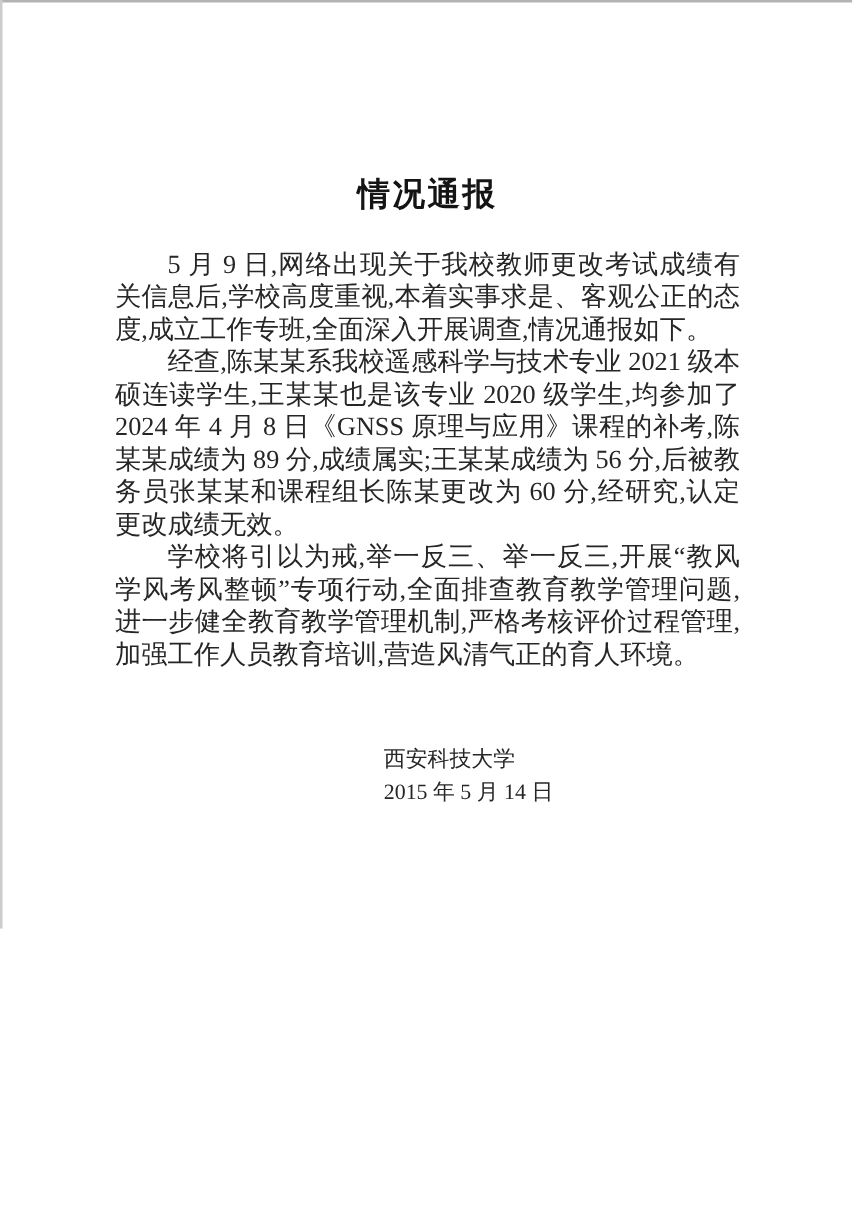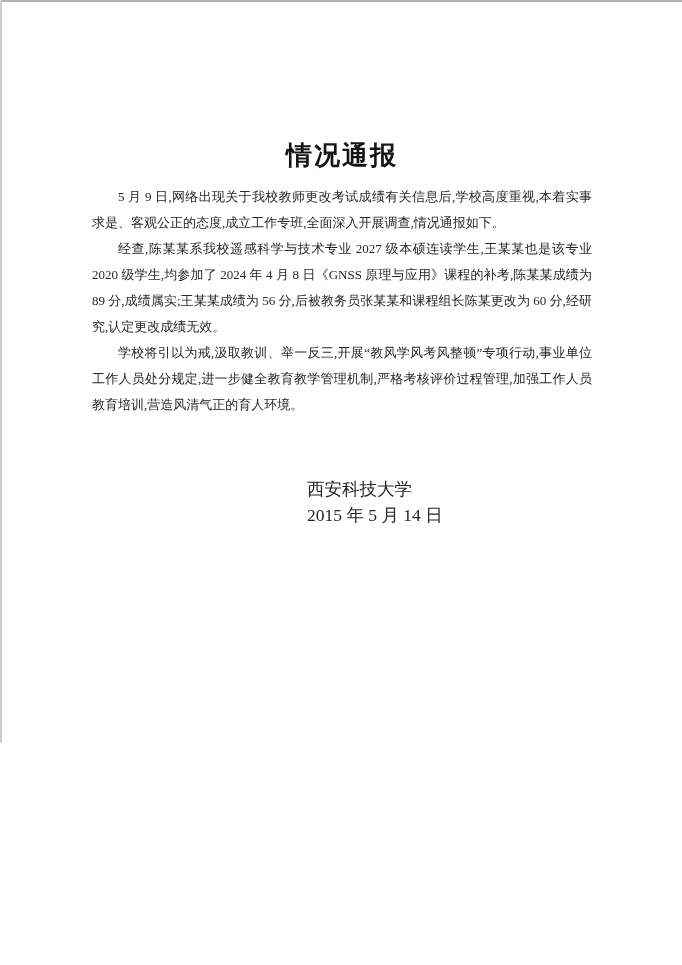--- a/index.html
+++ b/index.html
@@ -38,22 +38,22 @@
     margin: 138px 0 0 0;
     font-size: 26px;
     line-height: 34px;
     font-weight: 700;
     text-align: center;
     letter-spacing: 2px;
     color: #141414;
     font-family: "Liberation Sans", "DejaVu Sans", sans-serif;
   }
   .body-text {
-    margin-top: 12px;
-    font-size: 13px;
+    margin-top: 26px;
+    font-size: 21px;
     line-height: 26px;
     text-align: justify;
   }
   .body-text p {
     margin: 0;
     text-indent: 2em;
   }
   .signature-block {
     margin-top: 58px;
     margin-left: 215px;
@@ -71,22 +71,22 @@
 
 <div class="page">
   <div class="edge-top"></div>
   <div class="edge-left"></div>
 
   <div class="content">
     <h1 class="doc-title">情况通报</h1>
 
     <div class="body-text">
       <p>5 月 9 日,网络出现关于我校教师更改考试成绩有关信息后,学校高度重视,本着实事求是、客观公正的态度,成立工作专班,全面深入开展调查,情况通报如下。</p>
-      <p>经查,陈某某系我校遥感科学与技术专业 2027 级本硕连读学生,王某某也是该专业 2020 级学生,均参加了 2024 年 4 月 8 日《GNSS 原理与应用》课程的补考,陈某某成绩为 89 分,成绩属实;王某某成绩为 56 分,后被教务员张某某和课程组长陈某更改为 60 分,经研究,认定更改成绩无效。</p>
-      <p>学校将引以为戒,汲取教训、举一反三,开展“教风学风考风整顿”专项行动,事业单位工作人员处分规定,进一步健全教育教学管理机制,严格考核评价过程管理,加强工作人员教育培训,营造风清气正的育人环境。</p>
+      <p>经查,陈某某系我校遥感科学与技术专业 2021 级本硕连读学生,王某某也是该专业 2020 级学生,均参加了 2024 年 4 月 8 日《GNSS 原理与应用》课程的补考,陈某某成绩为 89 分,成绩属实;王某某成绩为 56 分,后被教务员张某某和课程组长陈某更改为 60 分,经研究,认定更改成绩无效。</p>
+      <p>学校将引以为戒,举一反三、举一反三,开展“教风学风考风整顿”专项行动,全面排查教育教学管理问题,进一步健全教育教学管理机制,严格考核评价过程管理,加强工作人员教育培训,营造风清气正的育人环境。</p>
     </div>
 
     <div class="signature-block">
       <div>西安科技大学</div>
       <div>2015 年 5 月 14 日</div>
     </div>
   </div>
 </div>
 
 </body></html>

